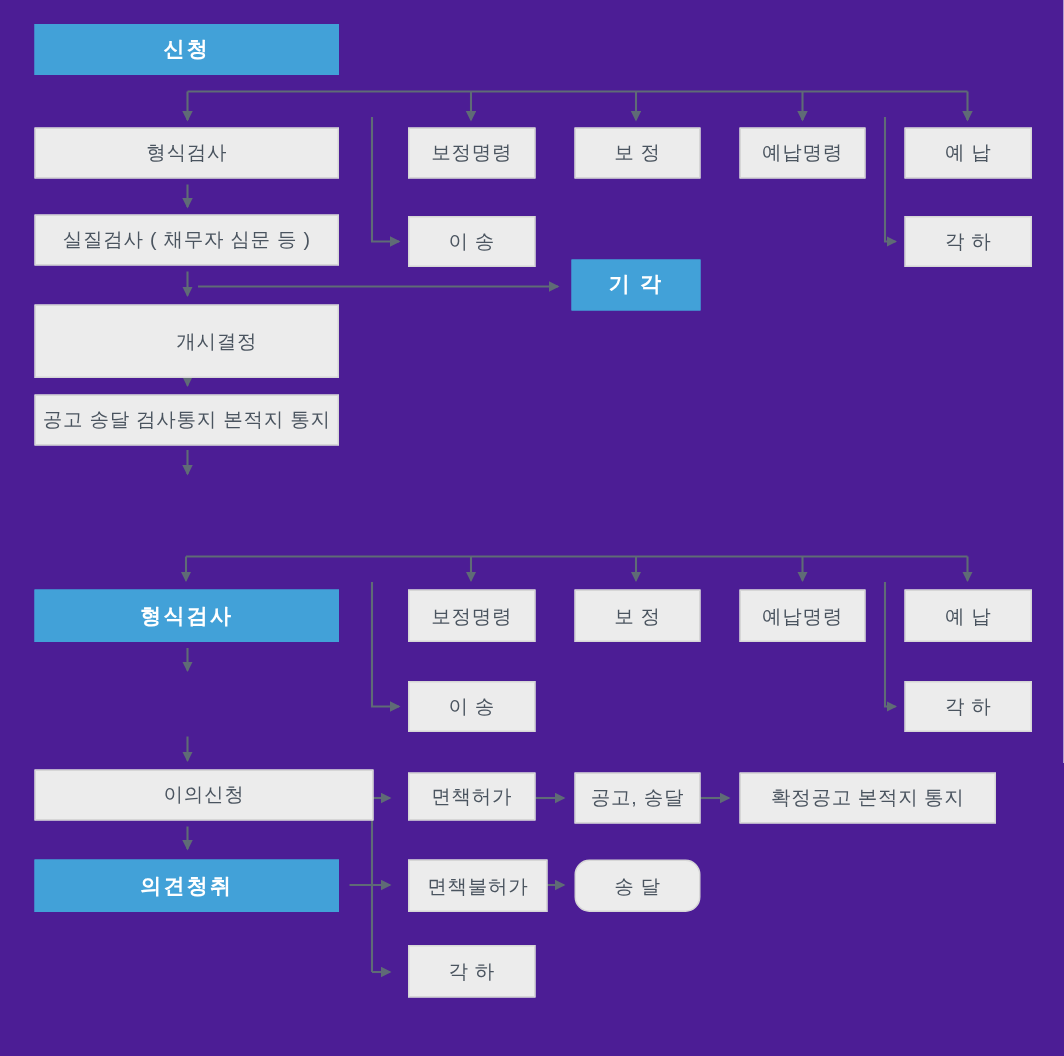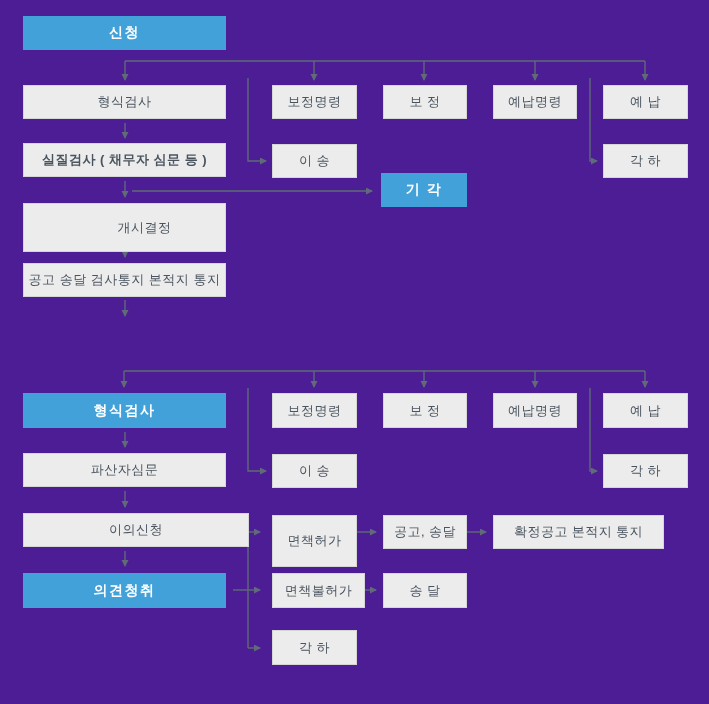--- a/index.html
+++ b/index.html
@@ -83,21 +83,21 @@
 
     <path d="M357,532 H376" marker-end="url(#arr)"></path>
     <path d="M467,532 H486" marker-end="url(#arr)"></path>
     <path d="M357,590 H376" marker-end="url(#arr)"></path>
   </svg>
 
   <div class="box blue" style="left:23px;top:16px;width:203px;height:34px;">신청</div>
 
   <div class="box" style="left:23px;top:85px;width:203px;height:34px;">형식검사</div>
 
-  <div class="box" style="left:23px;top:143px;width:203px;height:34px;font-weight:bold;">실질검사 ( 채무자 심문 등 )</div>
+  <div class="box" style="left:23px;top:143px;width:203px;height:34px;">실질검사 ( 채무자 심문 등 )</div>
 
   <div class="box" style="left:23px;top:203px;width:203px;height:49px;padding-left:40px;">개시결정</div>
 
   <div class="box" style="left:23px;top:263px;width:203px;height:34px;">공고 송달 검사통지 본적지 통지</div>
 
 
   <div class="box" style="left:272px;top:85px;width:85px;height:34px;">보정명령</div>
 
   <div class="box" style="left:383px;top:85px;width:84px;height:34px;">보 정</div>
 
@@ -106,43 +106,42 @@
   <div class="box" style="left:603px;top:85px;width:85px;height:34px;">예 납</div>
 
   <div class="box" style="left:272px;top:144px;width:85px;height:34px;">이 송</div>
 
   <div class="box" style="left:603px;top:144px;width:85px;height:34px;">각 하</div>
 
   <div class="box blue" style="left:381px;top:173px;width:86px;height:34px;">기 각</div>
 
   <div class="box blue" style="left:23px;top:393px;width:203px;height:35px;">형식검사</div>
 
-  <div class="box" style="left:23px;top:453px;width:203px;height:34px;">파산자심문</div>
 
   <div class="box" style="left:23px;top:513px;width:226px;height:34px;">이의신청</div>
 
   <div class="box blue" style="left:23px;top:573px;width:203px;height:35px;font-family:Liberation Serif, serif;">의견청취</div>
 
   <div class="box" style="left:272px;top:393px;width:85px;height:35px;">보정명령</div>
 
   <div class="box" style="left:383px;top:393px;width:84px;height:35px;">보 정</div>
 
   <div class="box" style="left:493px;top:393px;width:84px;height:35px;">예납명령</div>
 
   <div class="box" style="left:603px;top:393px;width:85px;height:35px;">예 납</div>
 
   <div class="box" style="left:272px;top:454px;width:85px;height:34px;">이 송</div>
 
   <div class="box" style="left:603px;top:454px;width:85px;height:34px;">각 하</div>
 
-  <div class="box" style="left:272px;top:515px;width:85px;height:52px;">면책허가</div>
+  <div class="box" style="left:272px;top:515px;width:85px;height:32px;">면책허가</div>
 
   <div class="box" style="left:383px;top:515px;width:84px;height:34px;">공고, 송달</div>
 
   <div class="box" style="left:493px;top:515px;width:171px;height:34px;font-family:Liberation Serif, serif;">확정공고 본적지 통지</div>
 
   <div class="box" style="left:272px;top:573px;width:93px;height:35px;">면책불허가</div>
 
-  <div class="box" style="left:383px;top:573px;width:84px;height:35px;">송 달</div>
+  <div class="box" style="left:383px;top:573px;width:84px;height:35px;border-radius:10px;">송 달</div>
 
   <div class="box" style="left:272px;top:630px;width:85px;height:35px;">각 하</div>
 
 </div>
 
 </body></html>

